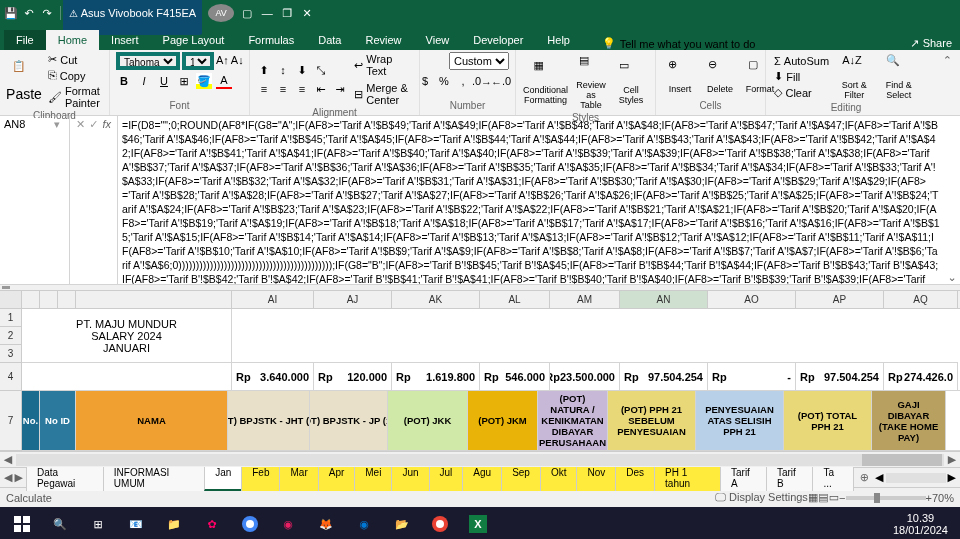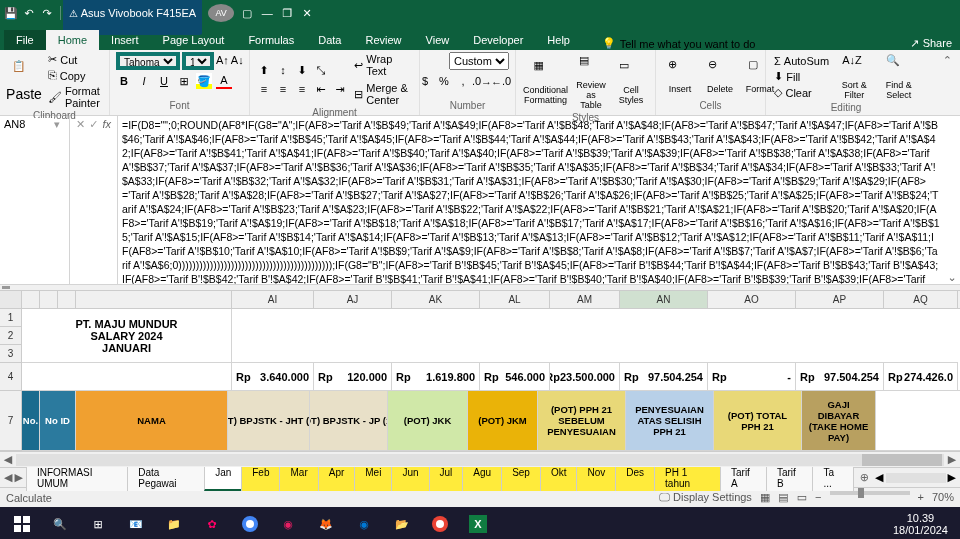--- a/index.html
+++ b/index.html
@@ -43,35 +43,35 @@
 .col-headers{height:18px;display:flex;background:#f0f0f0;border-bottom:1px solid #ccc}
 .row-hdr-space{width:22px;border-right:1px solid #ccc;background:#e8e8e8}
 .col-hdr{border-right:1px solid #ccc;text-align:center;font-size:10px;line-height:18px;color:#333}
 .col-hdr.active{background:#d0e0d0}
 .grid-body{display:flex}
 .row-headers{width:22px;background:#f0f0f0;border-right:1px solid #ccc}
 .row-hdr{border-bottom:1px solid #ccc;text-align:center;font-size:10px;color:#333;display:flex;align-items:center;justify-content:center}
 .cells{flex:1;position:relative}
 .data-row{display:flex;border-bottom:1px solid #d4d4d4}
 .cell{border-right:1px solid #d4d4d4;padding:2px 4px;font-size:10px;overflow:hidden;white-space:nowrap;display:flex;align-items:center}
-.merged-header{background:#fff;display:flex;flex-direction:column;align-items:center;justify-content:center;font-weight:bold;font-size:11px}
+.merged-header{background:#fff;display:flex;flex-direction:column;align-items:center;justify-content:center;font-weight:normal;font-size:11px}
 .val-row .cell{justify-content:flex-end;font-weight:bold}
 .hdr-row .cell{justify-content:center;text-align:center;font-weight:bold;font-size:9.5px;line-height:11px;position:relative}
 .hscroll{height:16px;background:#f0f0f0;border-top:1px solid #ccc;display:flex;align-items:center}
 .hscroll-arrow{width:16px;text-align:center;color:#666;cursor:pointer}
 .hscroll-track{flex:1;height:12px;background:#e0e0e0;position:relative}
 .hscroll-thumb{position:absolute;right:2px;width:80px;height:12px;background:#c0c0c0}
 .sheet-tabs{height:20px;background:#f0f0f0;display:flex;align-items:center;border-top:1px solid #ccc}
 .st-nav{display:flex;gap:2px;padding:0 4px;color:#666}
 .st-tab{padding:2px 10px;border:1px solid #ccc;border-bottom:none;background:#f8f8f8;font-size:10px;cursor:pointer;margin-left:-1px}
 .st-tab.yellow{background:#ffeb3b}
 .st-tab.active{background:#fff;border-bottom:2px solid #0d5f3d}
 .st-scroll{margin-left:auto;display:flex;align-items:center;gap:2px;padding-right:4px}
 .statusbar{height:20px;background:#f0f0f0;border-top:1px solid #ccc;display:flex;align-items:center;padding:0 6px;font-size:10px;color:#555}
-.sb-right{margin-left:auto;display:flex;gap:8px}
+.sb-right{margin-left:auto;display:flex;align-items:center;}
 .zoom-slider{width:80px;height:4px;background:#ccc;position:relative}
 .zoom-thumb{position:absolute;left:28px;top:-3px;width:6px;height:10px;background:#888}
 .taskbar{height:34px;background:#1a1a2e;display:flex;align-items:center;padding:0 4px;gap:2px}
 .tb-app{width:36px;height:30px;display:flex;align-items:center;justify-content:center;cursor:pointer}
 .tb-time{margin-left:auto;color:#fff;text-align:center;font-size:10px;padding:0 8px;line-height:12px}
 svg{display:block}
 </style>
 </head>
 <body>
 
@@ -360,20 +360,21 @@
       </div>
 
       <div class="data-row hdr-row" style="height:60px">
         <div class="cell" style="width:18px;background:#1a6b8e;color:#fff">No.</div>
         <div class="cell" style="width:36px;background:#2b7a9e;color:#fff">No ID</div>
         <div class="cell" style="width:152px;background:#f0a030;color:#000">NAMA</div>
         <div class="cell" style="width:82px;background:#e8e0c8">(POT) BPJSTK - JHT (2%)</div>
         <div class="cell" style="width:78px;background:#e8e0c8">(POT) BPJSTK - JP (1%)</div>
         <div class="cell" style="width:80px;background:#d0e8a8">(POT) JKK</div>
         <div class="cell" style="width:70px;background:#eab308">(POT) JKM</div>
+        <div class="cell" style="width:70px;background:#c8b8d8;white-space:normal">(POT) NATURA / KENIKMATAN DIBAYAR PERUSAHAAN</div>
         <div class="cell" style="width:88px;background:#e8d878;white-space:normal">(POT) PPH 21 SEBELUM PENYESUAIAN</div>
         <div class="cell" style="width:88px;background:#b8d0e8;white-space:normal">PENYESUAIAN ATAS SELISIH PPH 21</div>
         <div class="cell" style="width:88px;background:#e8d878;white-space:normal">(POT) TOTAL PPH 21</div>
         <div class="cell" style="width:74px;background:#b8a060;color:#000;white-space:normal">GAJI DIBAYAR (TAKE HOME PAY)</div>
       </div>
     </div>
   </div>
   <div class="hscroll">
     <span class="hscroll-arrow">◀</span>
     <div class="hscroll-track">
@@ -382,22 +383,22 @@
     <span class="hscroll-arrow">▶</span>
   </div>
 </div>
 
 <div class="sheet-tabs">
   <div class="st-nav">
     <span>◀</span>
     <span>▶</span>
   </div>
   <div id="tabs-container" style="display:flex">
+      <div class="st-tab">Data Pegawai</div>
       <div class="st-tab">INFORMASI UMUM</div>
-      <div class="st-tab">Data Pegawai</div>
       <div class="st-tab yellow active">Jan</div>
       <div class="st-tab yellow">Feb</div>
       <div class="st-tab yellow">Mar</div>
       <div class="st-tab yellow">Apr</div>
       <div class="st-tab yellow">Mei</div>
       <div class="st-tab yellow">Jun</div>
       <div class="st-tab yellow">Jul</div>
       <div class="st-tab yellow">Agu</div>
       <div class="st-tab yellow">Sep</div>
       <div class="st-tab yellow">Okt</div>

